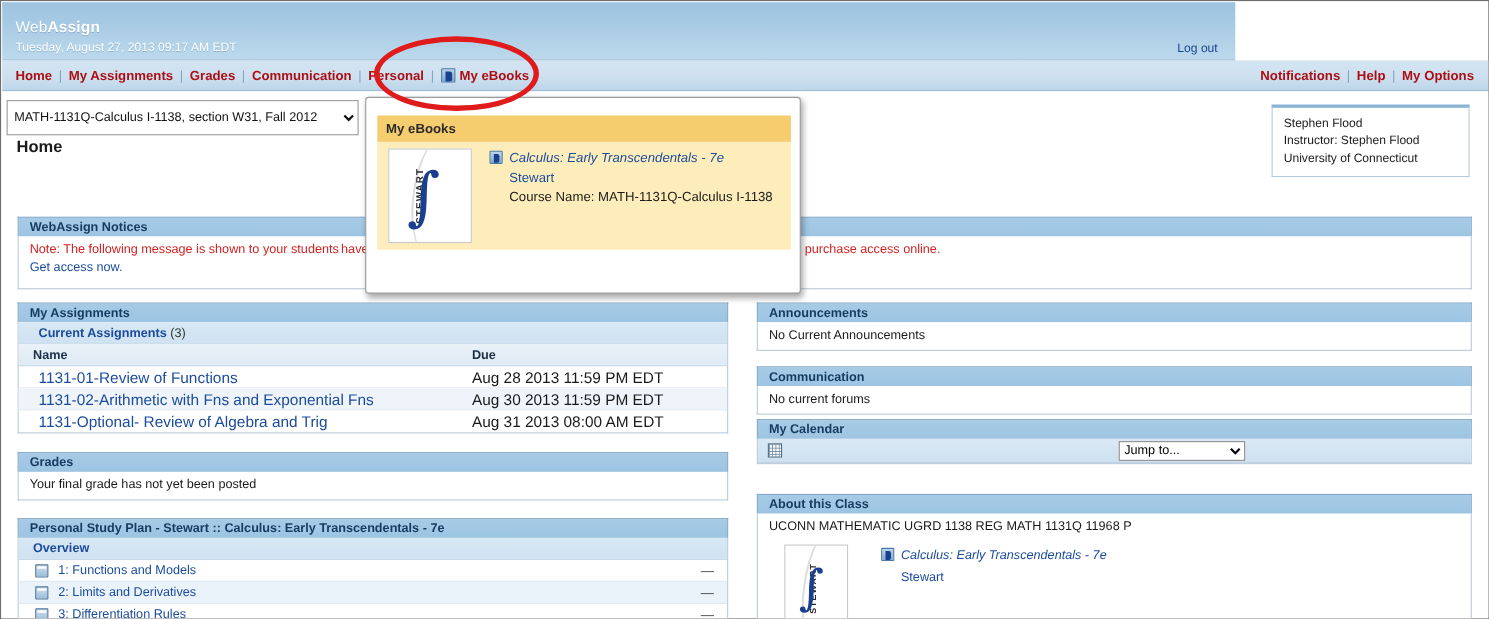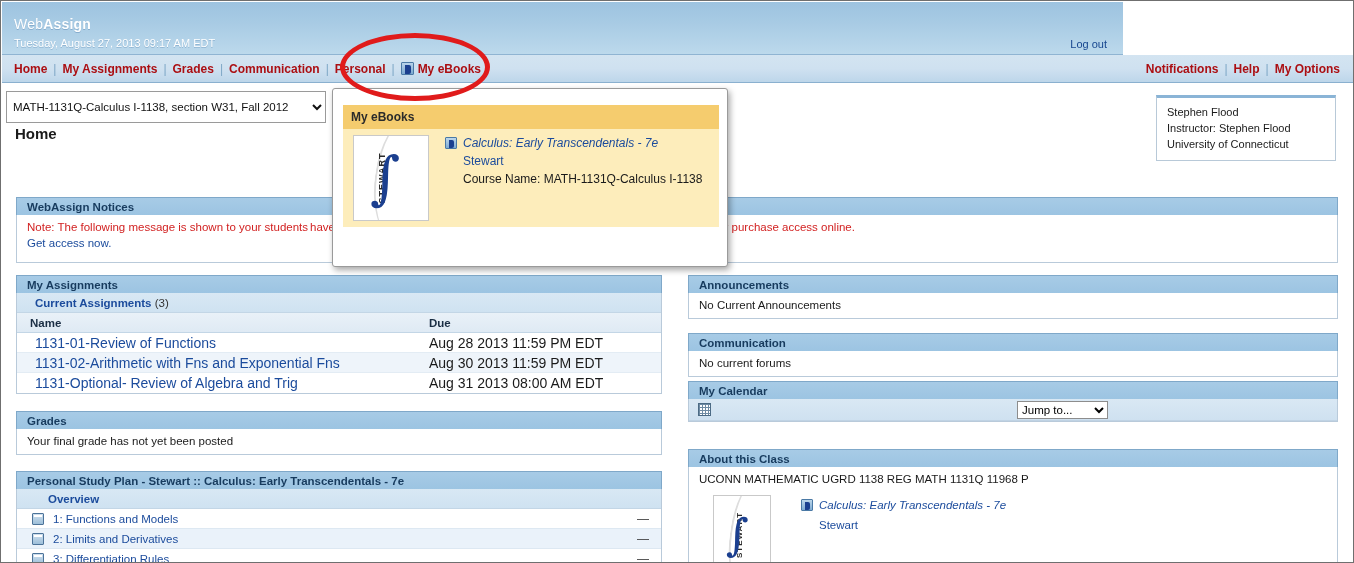--- a/index.html
+++ b/index.html
@@ -217,21 +217,21 @@
     width: 13px; height: 13px;
     background: #ffffff;
     border: 1px solid #4c6b85;
     background-image:
       linear-gradient(to right, #6f8ba3 1px, transparent 1px),
       linear-gradient(to bottom, #6f8ba3 1px, transparent 1px);
     background-size: 3px 3px;
   }
   .jump-select {
     position: absolute; left: 328px; top: 2px;
-    width: 91px; height: 18px;
+    width: 115px; height: 18px;
     font-size: 11.5px;
     font-family: "Liberation Sans", sans-serif;
     border: 1px solid #8d8d8d;
     background: #ffffff;
   }
 
   
   .cover {
     position: relative;
     background: #ffffff;
@@ -416,21 +416,21 @@
     <div class="panel" style="left:14px; top:328px; width:646px;">
       <div class="panel-head">Grades</div>
       <div class="panel-body" style="height:26px;">
         <div class="row-txt">Your final grade has not yet been posted</div>
       </div>
     </div>
 
     <div class="panel" style="left:14px; top:388px; width:646px;">
       <div class="panel-head">Personal Study Plan - Stewart :: Calculus: Early Transcendentals - 7e</div>
       <div class="panel-body" style="height:92px; overflow:hidden;">
-        <div class="sub-head" style="padding-left:31px;">
+        <div class="sub-head" style="padding-left:13px;">
           <span>Overview</span>
         </div>
         <div class="chap-row">
           <span class="chap-ico"></span>
           <a class="lbl blue-link">1: Functions and Models</a>
           <span class="dash">—</span>
         </div>
         <div class="chap-row alt">
           <span class="chap-ico"></span>
           <a class="lbl blue-link">2: Limits and Derivatives</a>

